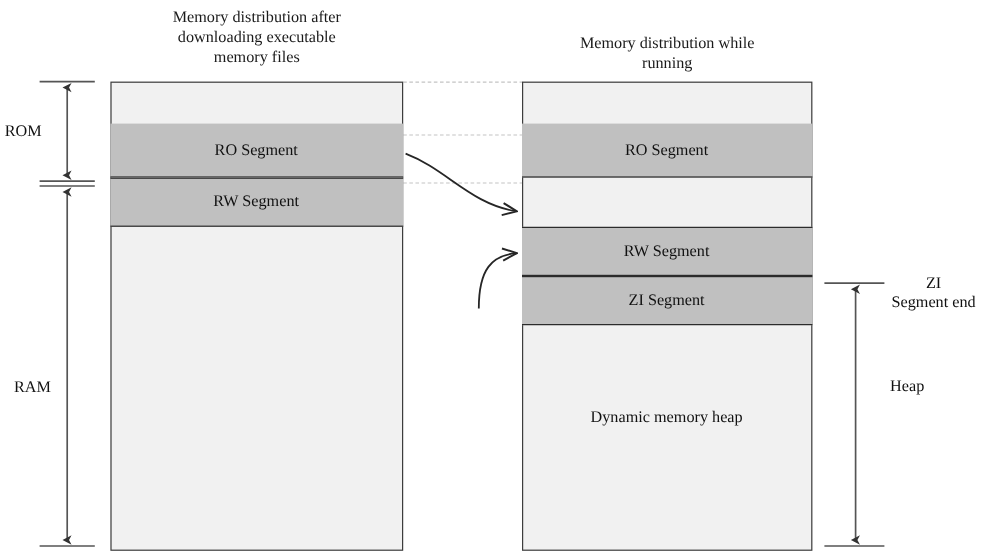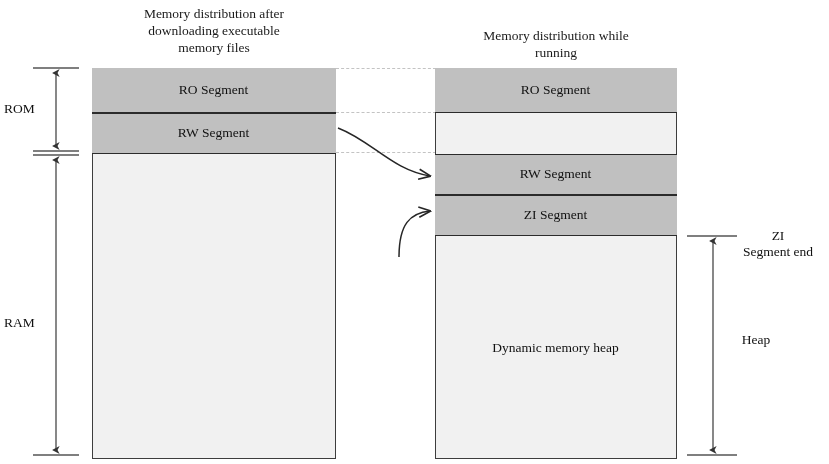--- a/index.html
+++ b/index.html
@@ -36,20 +36,21 @@
     display: flex;
     align-items: center;
     justify-content: center;
     font-size: 13.5px;
     color: #111111;
   }
   .seg.filled {
     background: #c0c0c0;
     border-top: 1.5px solid #2b2b2b;
     border-bottom: 1.5px solid #2b2b2b;
+    margin-top: 35px;
   }
   .seg.empty {
     background: transparent;
   }
   .seg.top-nb { border-top: none; }
   .dim-label {
     position: absolute;
     font-size: 13.5px;
     color: #111111;
     text-align: center;
@@ -110,24 +111,24 @@
     </div>
     <div class="seg filled" style="left:-1.5px; top:125.5px; width:242px; height:41px;">
       <span>ZI Segment</span>
     </div>
     <div class="seg empty" style="left:-1.5px; top:166.5px; width:242px; height:224.5px;">
       <span>Dynamic memory heap</span>
     </div>
   </div>
 
   <div class="dim-label" style="left:4px; top:101px; width:46px; text-align:left;">ROM</div>
-  <div class="dim-label" style="left:4px; top:315px; width:46px; text-align:left;">RAM</div>
+  <div class="dim-label" style="left:4px; top:315px; width:46px; text-align:center;">RAM</div>
   <div class="dim-label" style="left:727px; top:228px; width:102px; ">ZI
 Segment end</div>
-  <div class="dim-label" style="left:727px; top:332px; width:58px; text-align:center;">Heap</div>
+  <div class="dim-label" style="left:727px; top:314px; width:58px; text-align:center;">Heap</div>
 
   <svg class="overlay" viewBox="0 0 829 464" xmlns="http://www.w3.org/2000/svg">
     <defs>
       <marker id="dimArrow" markerWidth="7" markerHeight="7" refX="3.2" refY="3.2" orient="auto" markerUnits="strokeWidth">
         <path d="M0.4,0.6 L3.2,6 L6,0.6 L3.2,2.1 Z" fill="#333333"></path>
       </marker>
       <marker id="dimArrowUp" markerWidth="7" markerHeight="7" refX="3.2" refY="3.2" orient="auto" markerUnits="strokeWidth">
         <path d="M0.4,0.6 L3.2,6 L6,0.6 L3.2,2.1 Z" fill="#333333"></path>
       </marker>
       <marker id="curveArrow" markerWidth="9" markerHeight="8" refX="8" refY="4" orient="auto" markerUnits="strokeWidth">

